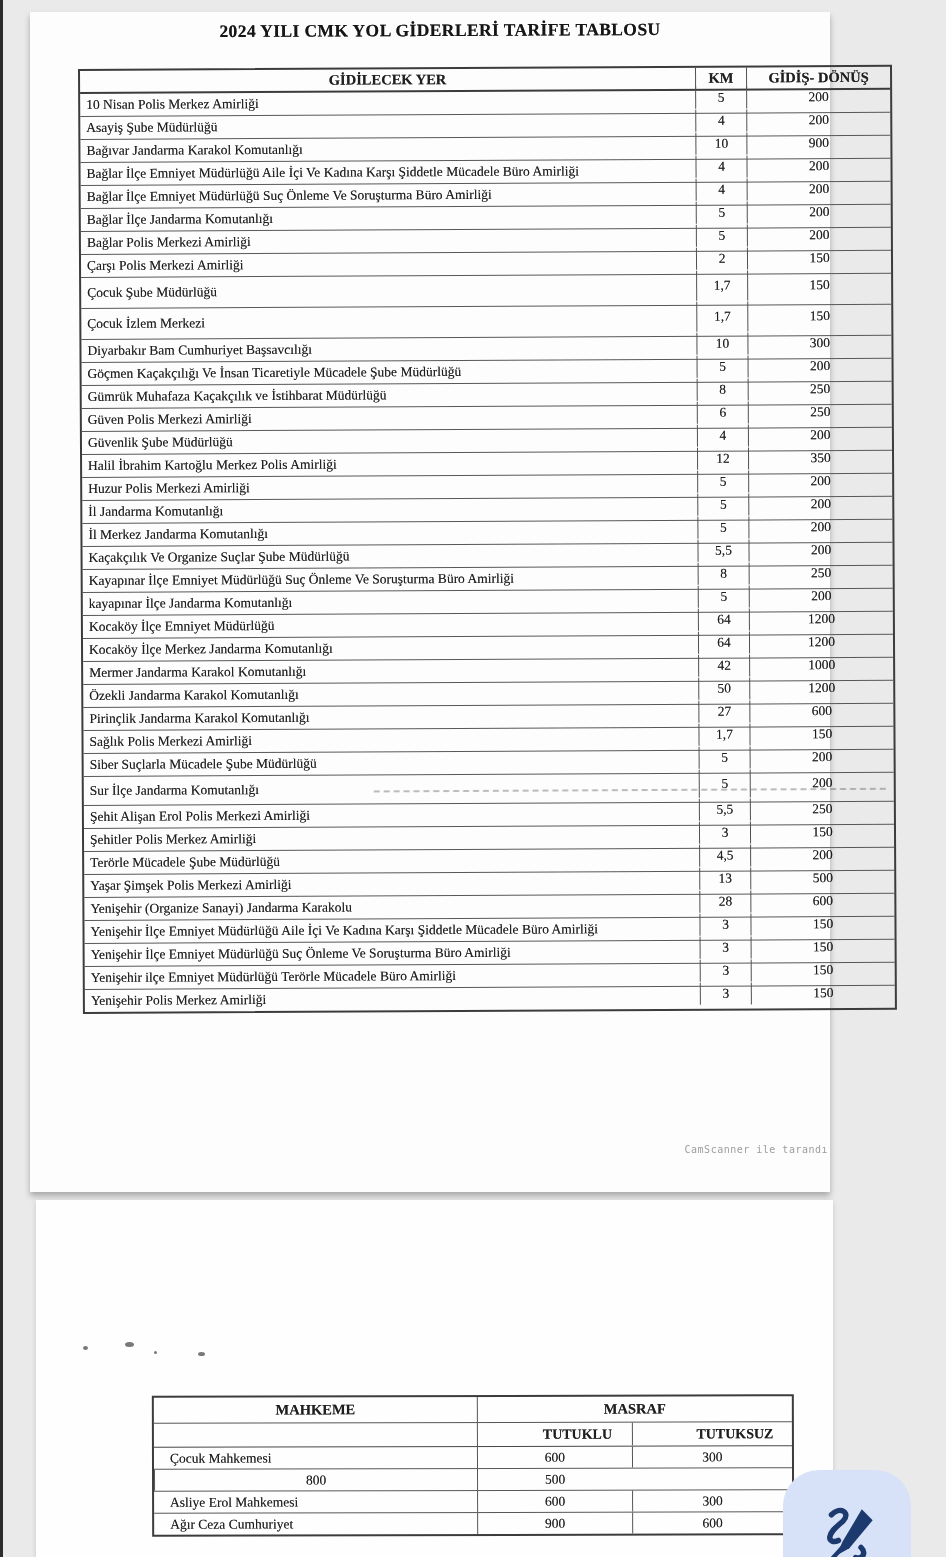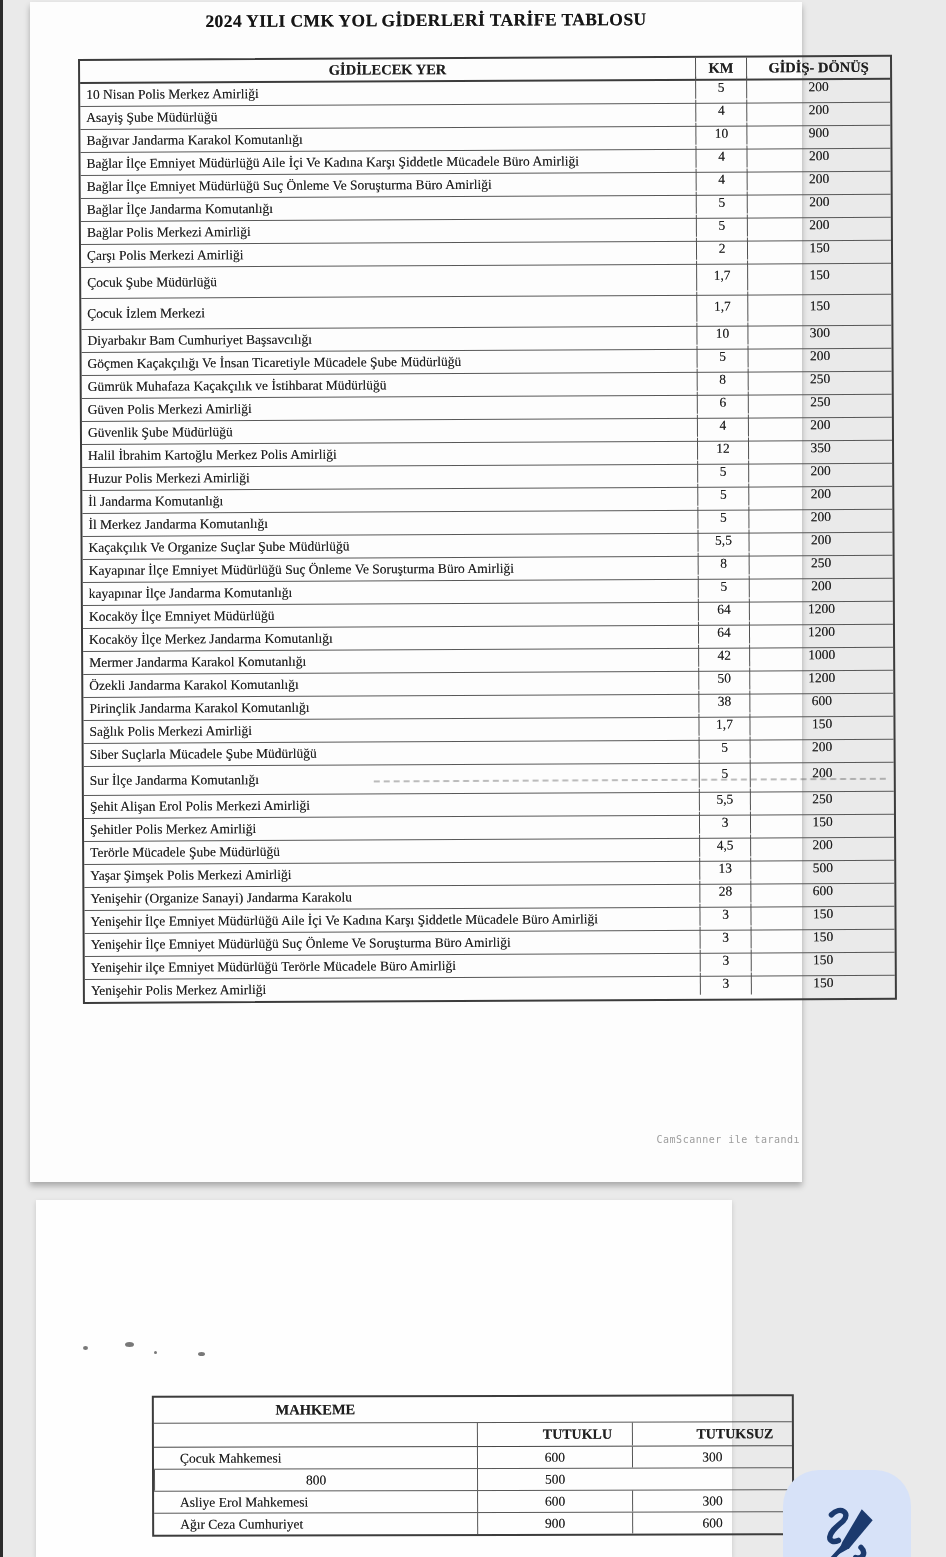--- a/index.html
+++ b/index.html
@@ -8,23 +8,24 @@
     background:#eaeaea;
     font-family:"Liberation Serif", serif;
     overflow:hidden;
     position:relative;
   }
   .canvas{position:absolute;inset:0;background:#eaeaea;}
   .edge-strip{position:absolute;left:0;top:0;width:3px;height:100%;background:#2c2c2c;z-index:9;}
 
   
   .page1{
-    position:absolute;left:30px;top:2px;width:772px;height:1180px;
+    position:absolute;left:30px;top:12px;width:772px;height:1180px;
     background:#fdfdfd;
     box-shadow:0 4px 6px rgba(0,0,0,.28);
+    padding-left:28px;
   }
   .doc-title{
     position:absolute;top:8px;left:0;right:0;
     text-align:center;
     font-size:17.5px;font-weight:bold;color:#161616;
     letter-spacing:.4px;
     transform:translateX(10px) rotate(-.25deg);
     text-shadow:0 0 .6px rgba(20,20,20,.65);
   }
   .t1{
@@ -59,21 +60,21 @@
   }
   .watermark{
     position:absolute;right:2px;top:1132px;
     font-family:"DejaVu Sans Mono", monospace;
     font-size:10px;color:#9d9d9d;letter-spacing:.5px;
     white-space:nowrap;
   }
 
   
   .page2{
-    position:absolute;left:36px;top:1200px;width:696px;height:357px;
+    position:absolute;left:36px;top:1200px;width:797px;height:357px;
     background:#fefefe;
     box-shadow:0 2px 5px rgba(0,0,0,.15);
   }
   .ink-mark{position:absolute;background:#4c4c4c;border-radius:50%;filter:blur(.6px);opacity:.75;}
   .m1{left:47px;top:146px;width:5px;height:4px;}
   .m2{left:89px;top:142px;width:9px;height:5px;}
   .m3{left:118px;top:151px;width:3px;height:3px;}
   .m4{left:162px;top:152px;width:7px;height:4px;}
   .t2{
     position:absolute;left:116px;top:195px;width:638px;
@@ -83,21 +84,21 @@
   }
   .t2 .h1{display:grid;grid-template-columns:323px 1fr;height:25px;border-bottom:1px solid #565656;font-weight:bold;font-size:14.5px;}
   .t2 .h1 > div{display:flex;align-items:center;justify-content:center;}
   .t2 .h1 .masraf{border-left:1px solid #565656;}
   .t2 .h2{display:grid;grid-template-columns:323px 155px 1fr;height:23px;border-bottom:1.5px solid #474747;font-weight:bold;font-size:14px;}
   .t2 .h2 > div{display:flex;align-items:center;justify-content:center;padding-left:45px;}
   .t2 .h2 .c2,.t2 .h2 .c3{border-left:1px solid #565656;}
   .t2row{display:grid;grid-template-columns:323px 155px 1fr;height:21px;border-bottom:1px solid #585858;}
   .t2row:last-child{border-bottom:none;}
   .t2cell{display:flex;align-items:center;font-size:13.5px;}
-  .t2cell.court{padding-left:26px;justify-content:flex-start;}
+  .t2cell.court{padding-left:16px;justify-content:flex-start;}
   .t2cell.num{justify-content:center;}
   .t2cell.num,.t2 .h2 .c2,.t2 .h2 .c3{border-left:1px solid #565656;}
   .t2cell.court{border-left:none;}
 
   
   .fab{
     position:absolute;left:783px;top:1470px;width:128px;height:130px;
     background:#d7e2f8;border-radius:36px;z-index:8;border:none;
   }
   .fab svg{position:absolute;left:29px;top:18px;}
@@ -243,21 +244,21 @@
             <div class="tcell km">42</div>
             <div class="tcell fare">1000</div>
           </div>
           <div class="trow">
             <div class="tcell dest">Özekli Jandarma Karakol Komutanlığı</div>
             <div class="tcell km">50</div>
             <div class="tcell fare">1200</div>
           </div>
           <div class="trow">
             <div class="tcell dest">Pirinçlik Jandarma Karakol Komutanlığı</div>
-            <div class="tcell km">38</div>
+            <div class="tcell km">27</div>
             <div class="tcell fare">600</div>
           </div>
           <div class="trow">
             <div class="tcell dest">Sağlık Polis Merkezi Amirliği</div>
             <div class="tcell km">1,7</div>
             <div class="tcell fare">150</div>
           </div>
           <div class="trow">
             <div class="tcell dest">Siber Suçlarla Mücadele Şube Müdürlüğü</div>
             <div class="tcell km">5</div>
@@ -321,20 +322,21 @@
 
   <div class="page2">
     <div class="ink-mark m1"></div>
     <div class="ink-mark m2"></div>
     <div class="ink-mark m3"></div>
     <div class="ink-mark m4"></div>
 
     <div class="t2">
       <div class="h1">
         <div>MAHKEME</div>
+        <div class="masraf">MASRAF</div>
       </div>
       <div class="h2">
         <div class="c1"></div>
         <div class="c2">TUTUKLU</div>
         <div class="c3">TUTUKSUZ</div>
       </div>
       <div id="t2rows">
           <div class="t2row">
             <div class="t2cell court">Çocuk Mahkemesi</div>
             <div class="t2cell num">600</div>

